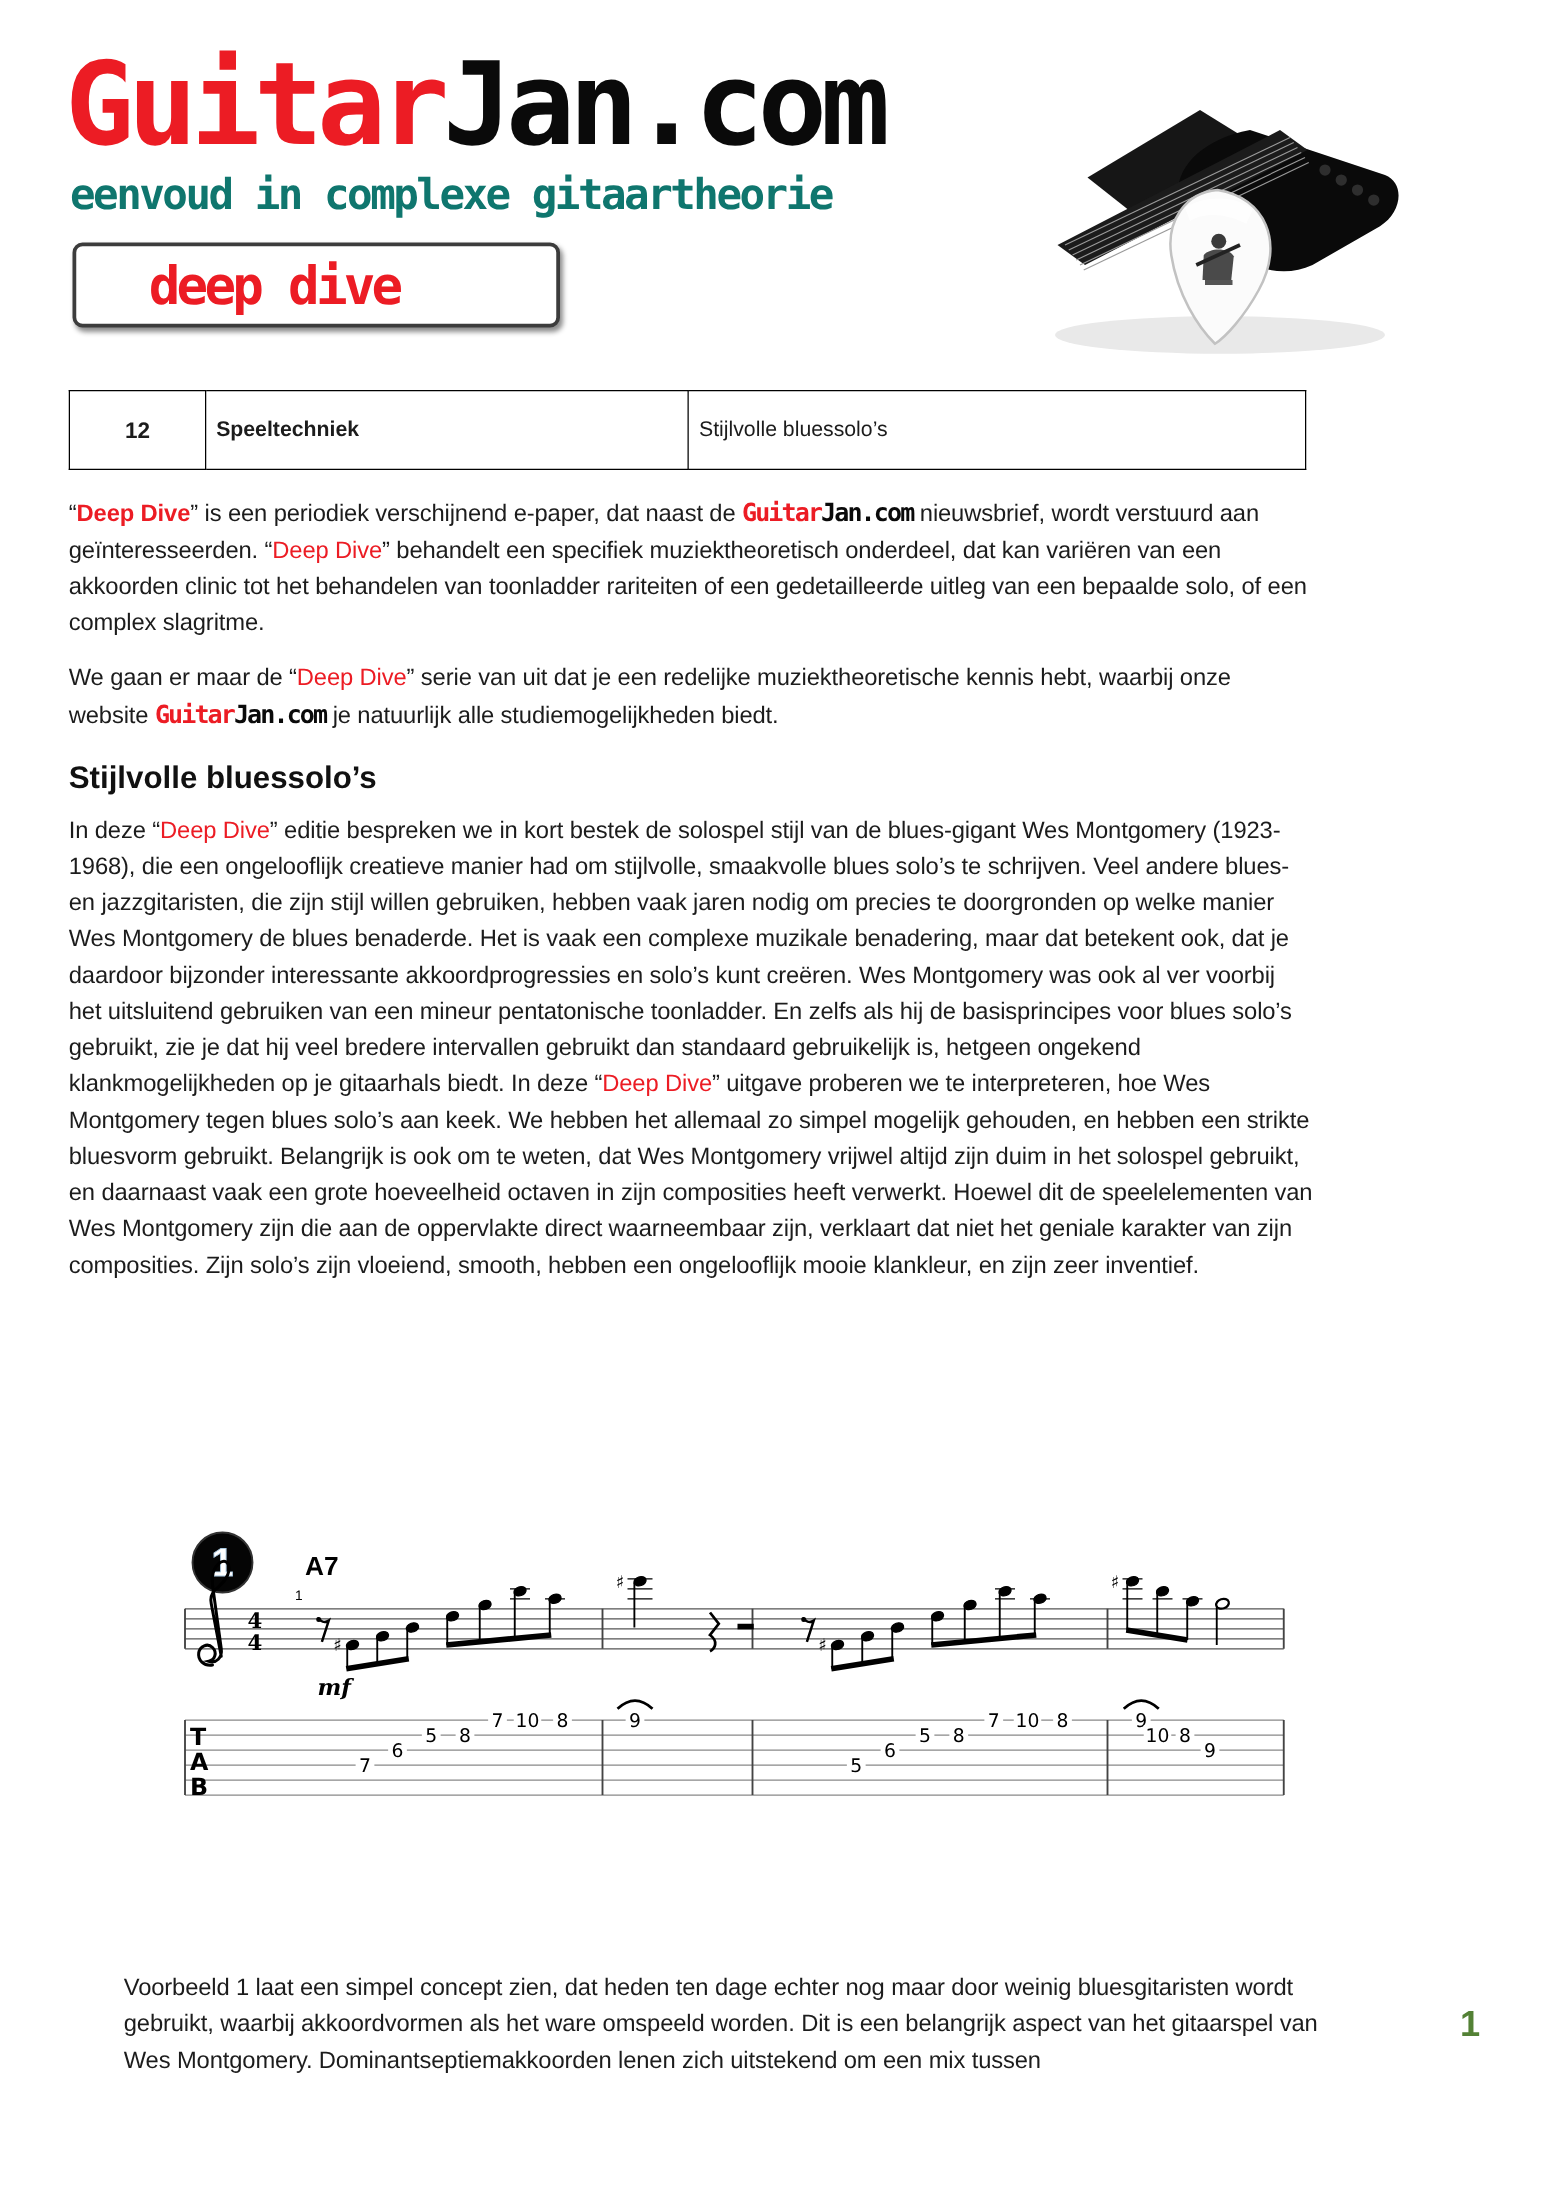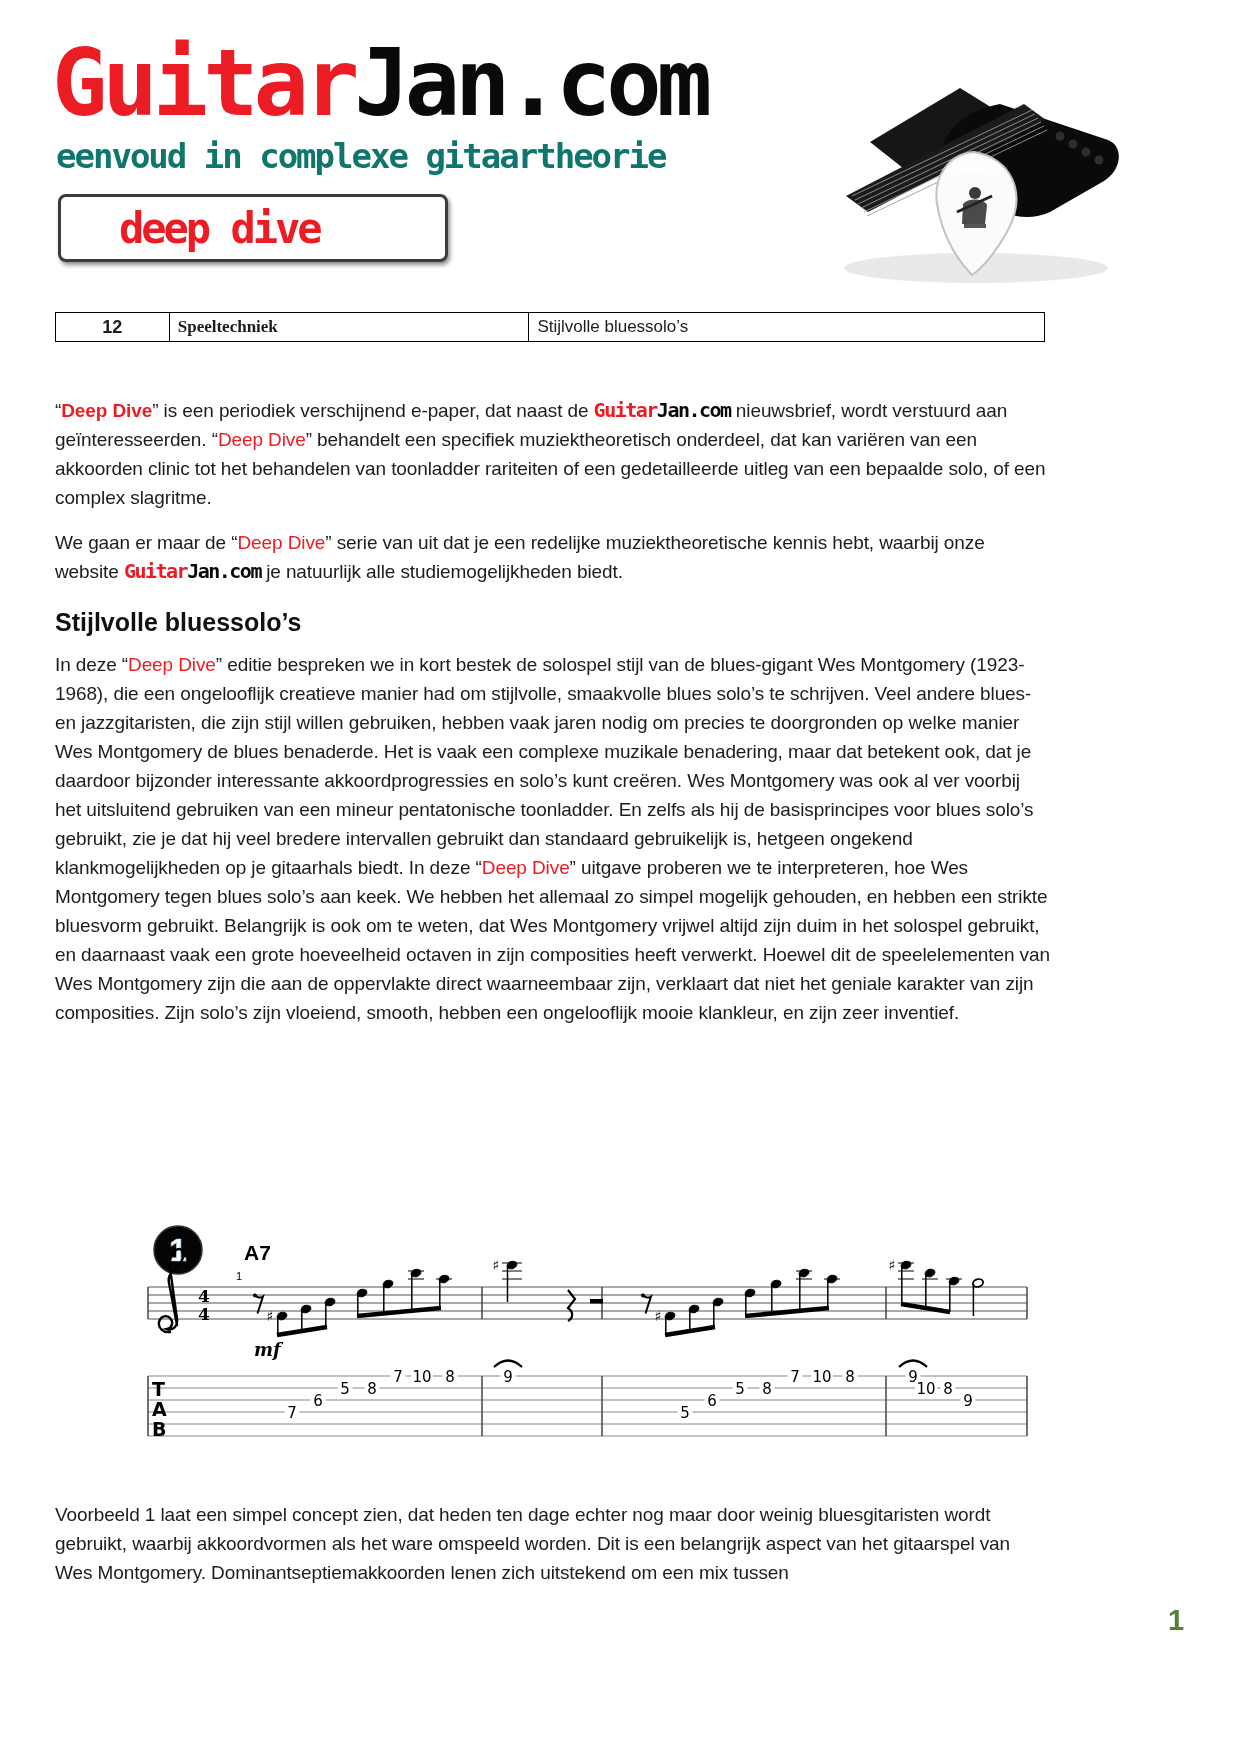--- a/index.html
+++ b/index.html
@@ -18,30 +18,30 @@
         box-shadow:2px 3px 4px rgba(0,0,0,.45);display:flex;align-items:center;}
   .deepdive-box span{padding-left:58px;font-family:"DejaVu Sans Mono",monospace;
         font-weight:700;font-size:42px;letter-spacing:-3px;color:#ec1c24;}
   .guitar-art{position:absolute;left:808px;top:44px;}
   
   .info-table{position:absolute;left:55px;top:312px;width:990px;border-collapse:collapse;
         font-size:17px;}
   .info-table th{background:#050505;color:#f0a300;text-align:left;font-weight:700;
         padding:4px 8px;border:1px solid #050505;border-left:1px solid #6a6a6a;height:22px;}
   .info-table th:first-child{border-left:1px solid #050505;}
-  .info-table td{border:1px solid #000;padding:3px 8px;height:22px;background:#fff;}
+  .info-table td{border:1px solid #000;padding:20px 8px;height:22px;background:#fff;}
   .td-issue{text-align:center;font-weight:700;font-size:18px;}
-  .td-cat{font-weight:700;font-family:Liberation Serif, serif;}
+  .td-cat{font-weight:700;}
   
   .para{position:absolute;left:55px;width:995px;margin:0;font-size:19px;line-height:29px;
         letter-spacing:-0.1px;color:#1c1c1c;}
   .p1{top:396px;}
   .p2{top:528px;}
   .bodytext{top:650px;}
-  .closing{top:1500px;}
+  .closing{top:1576px;margin-left:44px;}
   .heading{position:absolute;left:55px;top:608px;margin:0;font-size:25px;font-weight:700;color:#111;}
   .red{color:#ec1c24;}
   .red-bold{color:#ec1c24;font-weight:700;}
   .inlogo-red,.inlogo-dark{font-family:"DejaVu Sans Mono",monospace;font-weight:700;
         letter-spacing:-1.5px;font-size:20px;}
   .inlogo-red{color:#ec1c24;}
   .inlogo-dark{color:#0a0a0a;}
   .italic{}
   
   .music{position:absolute;left:140px;top:1220px;}

